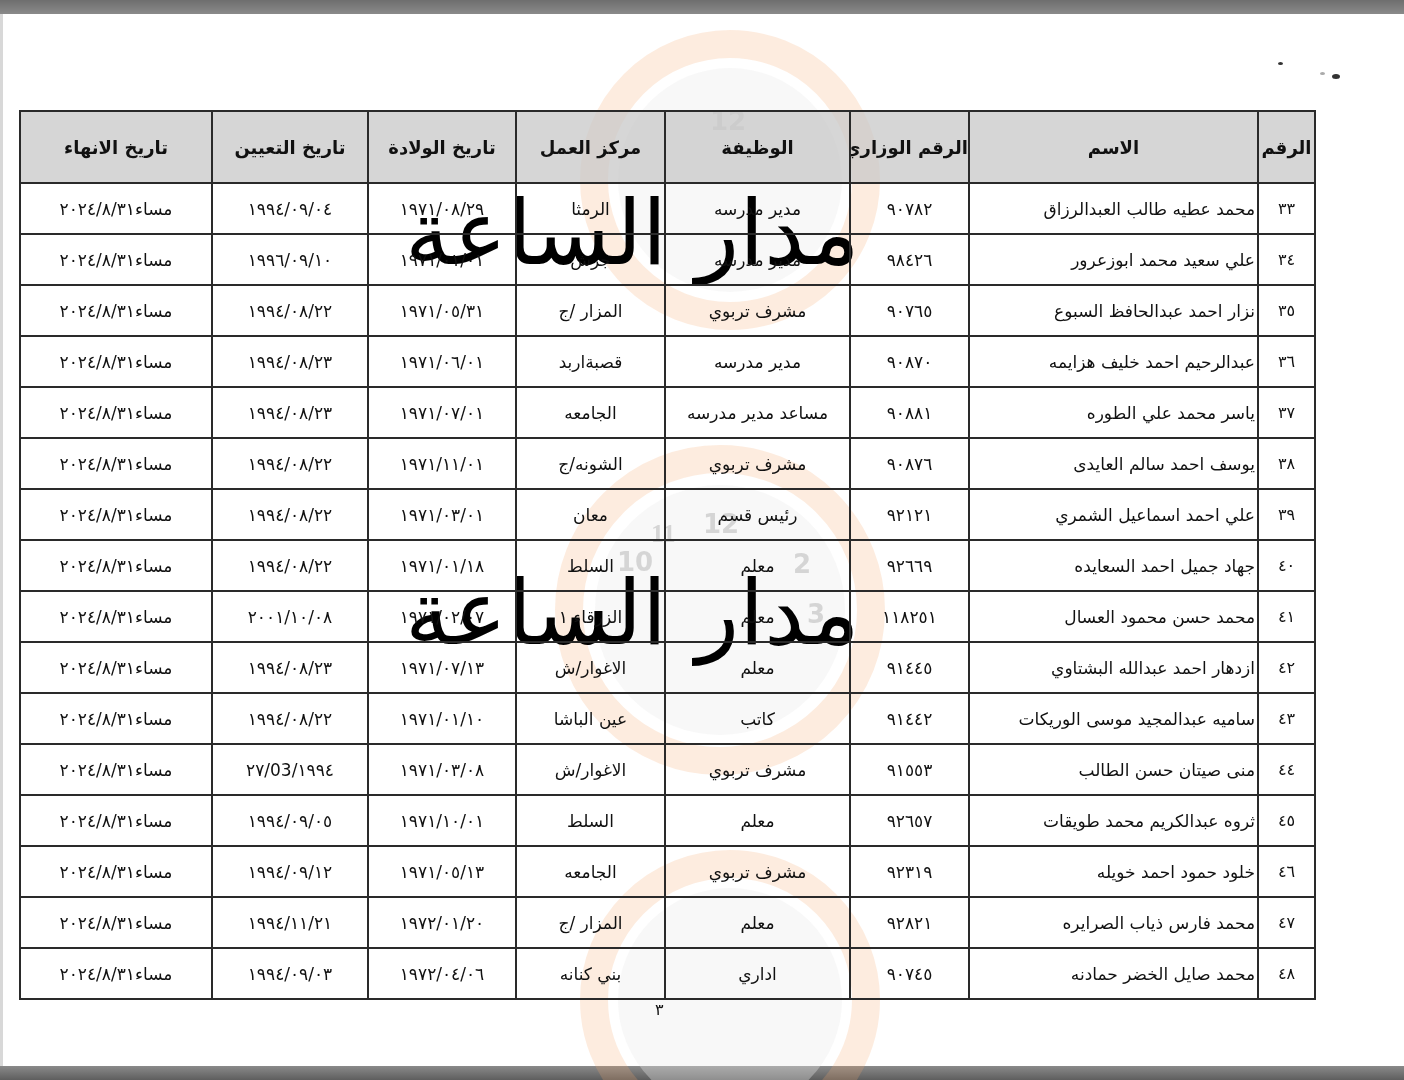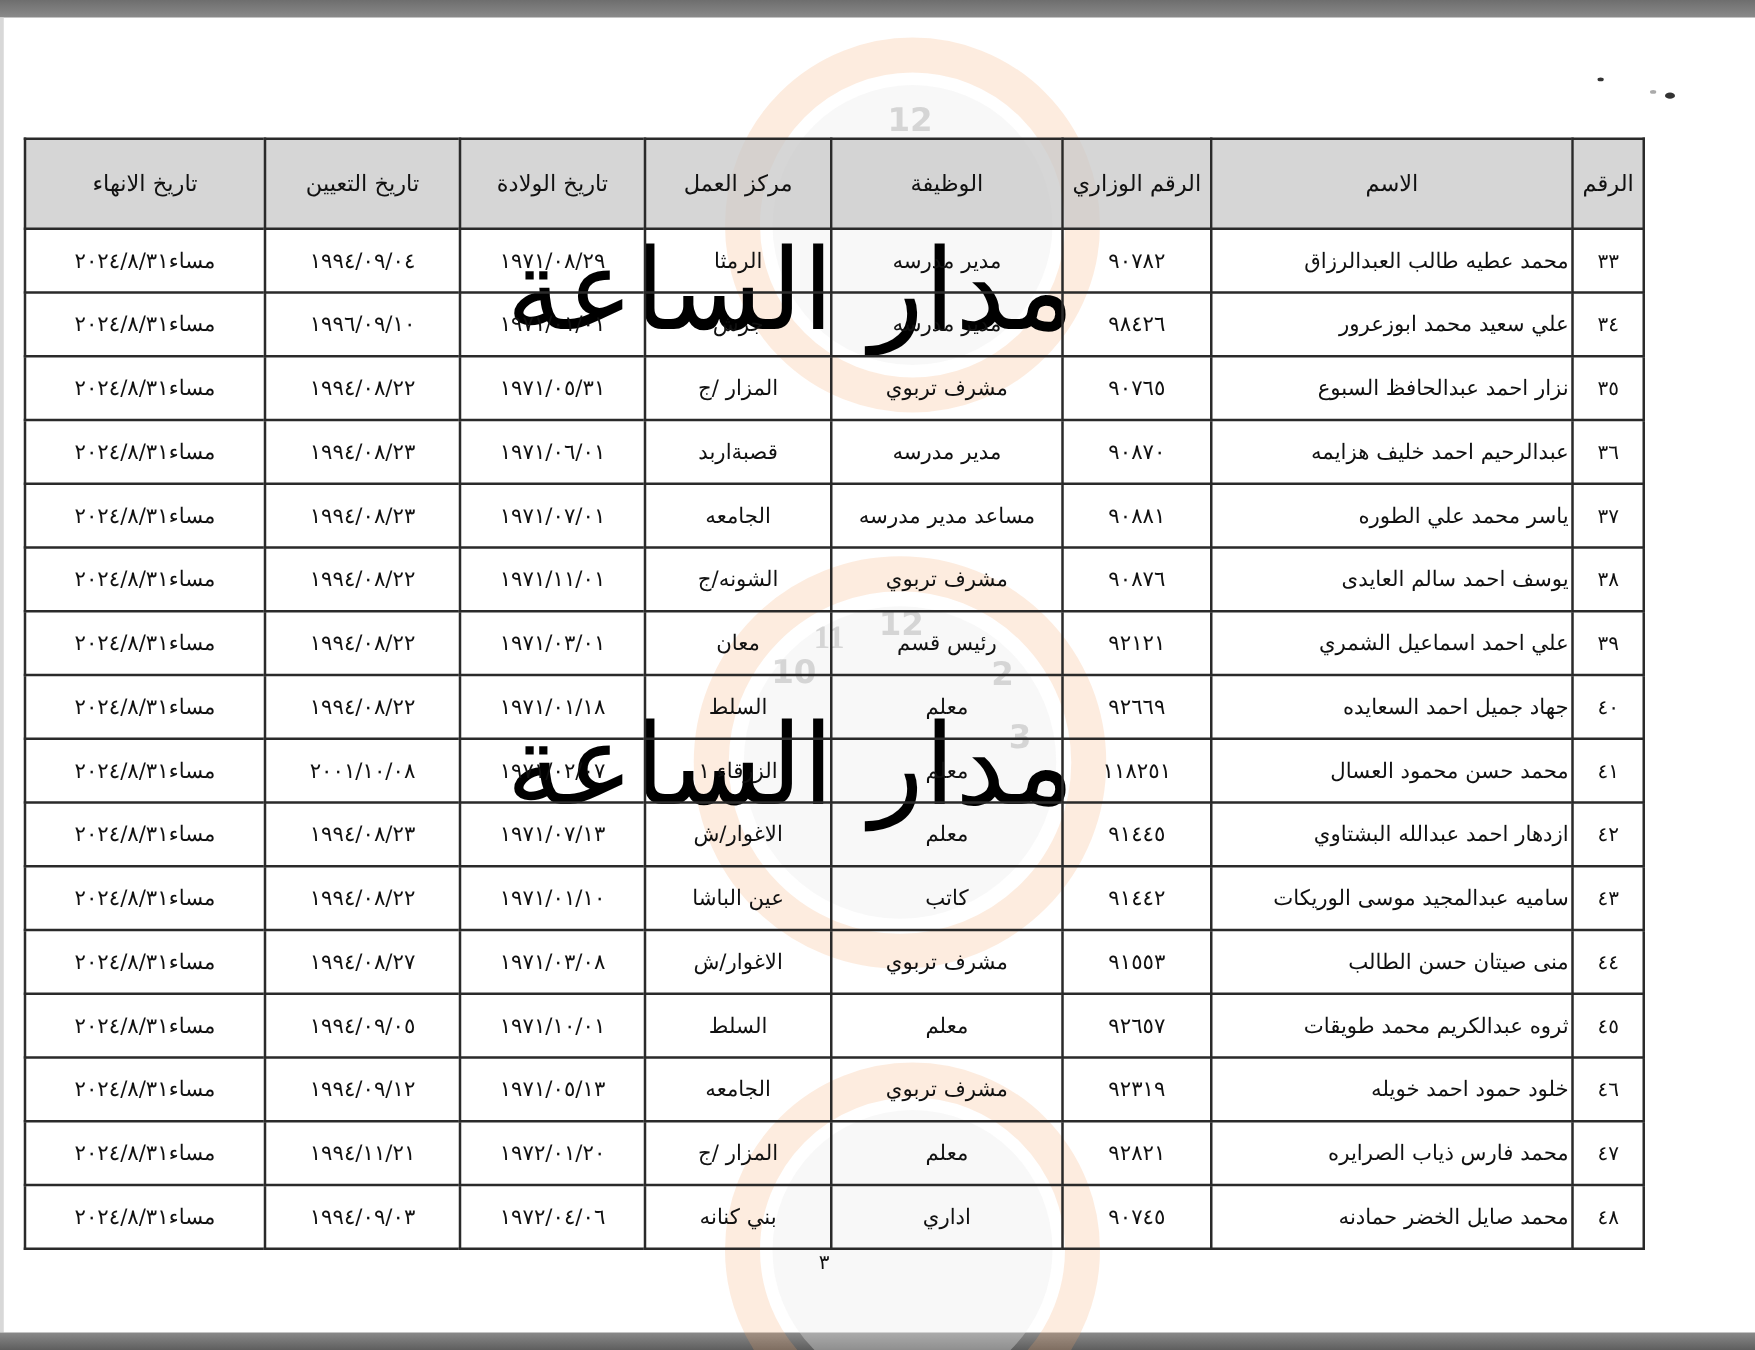--- a/index.html
+++ b/index.html
@@ -13,31 +13,31 @@
   .bottombar { position:absolute; left:0; top:1066px; width:1404px; height:14px;
     background:linear-gradient(#8a8a8a,#5e5e5e); }
   .leftedge { position:absolute; left:0; top:14px; width:3px; height:1052px; background:#d8d8d8; }
   .marks { position:absolute; left:1270px; top:58px; width:80px; height:30px; }
   .marks i { position:absolute; background:#333; border-radius:50%; }
 
   
   .wm { position:absolute; pointer-events:none; }
   .wm .ring { position:absolute; border-radius:50%; border:28px solid rgba(245,170,110,0.22); }
   .wm .face { position:absolute; border-radius:50%; background:rgba(235,235,235,0.35); }
-  .wm .num { position:absolute; color:rgba(150,150,150,0.35); font-size:26px; font-weight:bold; }
+  .wm .num { position:absolute; color:rgba(150,150,150,0.35); font-size:26px; font-weight:bold;margin-top:24px; }
 
   table.main {
     position:absolute; left:19px; top:110px; width:1296px;
     border-collapse:collapse; direction:rtl; table-layout:fixed;
   }
   table.main th, table.main td {
     border:2px solid #2a2a2a; text-align:center; padding:0;
     color:#111; font-size:17px; white-space:nowrap; overflow:hidden;
   }
-  table.main th { height:70px; background:rgba(200,200,200,0.75); font-weight:normal; font-size:18px; }
+  table.main th { height:70px; background:rgba(200,200,200,0.75); font-weight:bold; font-size:18px; }
   table.main td { height:49px; background:transparent; }
   table.main td.name { text-align:right; padding-right:2px; }
   table.main td.no { font-size:16px; }
   .pageno { position:absolute; left:655px; top:1000px; font-size:16px; color:#111; }
 </style>
 </head>
 <body>
 
 <div class="topbar"></div>
 <div class="leftedge"></div>
@@ -203,21 +203,21 @@
         <td>١٩٩٤/٠٨/٢٢</td>
         <td>مساء٢٠٢٤/٨/٣١</td>
       </tr>
       <tr>
         <td class="no">٤٤</td>
         <td class="name">منى صيتان حسن الطالب</td>
         <td>٩١٥٥٣</td>
         <td>مشرف تربوي</td>
         <td>الاغوار/ش</td>
         <td>١٩٧١/٠٣/٠٨</td>
-        <td>١٩٩٤/٠٨/٢٧</td>
+        <td>١٩٩٤/03/٢٧</td>
         <td>مساء٢٠٢٤/٨/٣١</td>
       </tr>
       <tr>
         <td class="no">٤٥</td>
         <td class="name">ثروه عبدالكريم محمد طويقات</td>
         <td>٩٢٦٥٧</td>
         <td>معلم</td>
         <td>السلط</td>
         <td>١٩٧١/١٠/٠١</td>
         <td>١٩٩٤/٠٩/٠٥</td>

